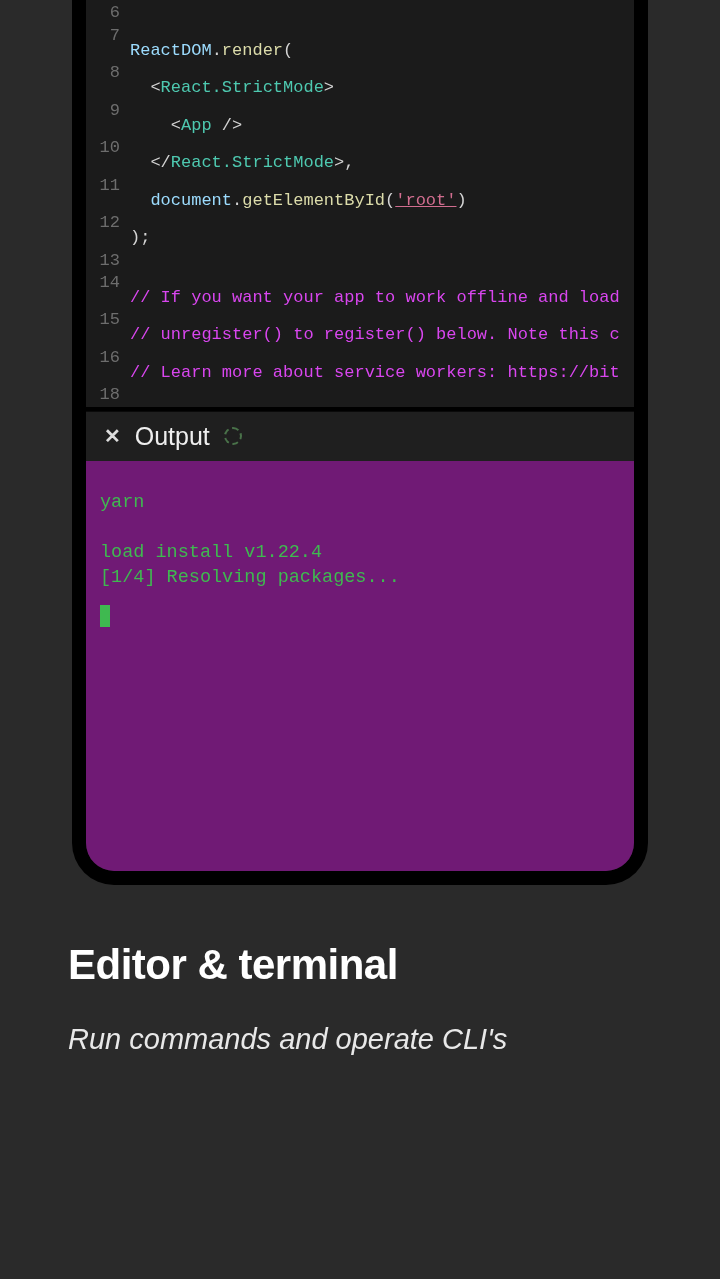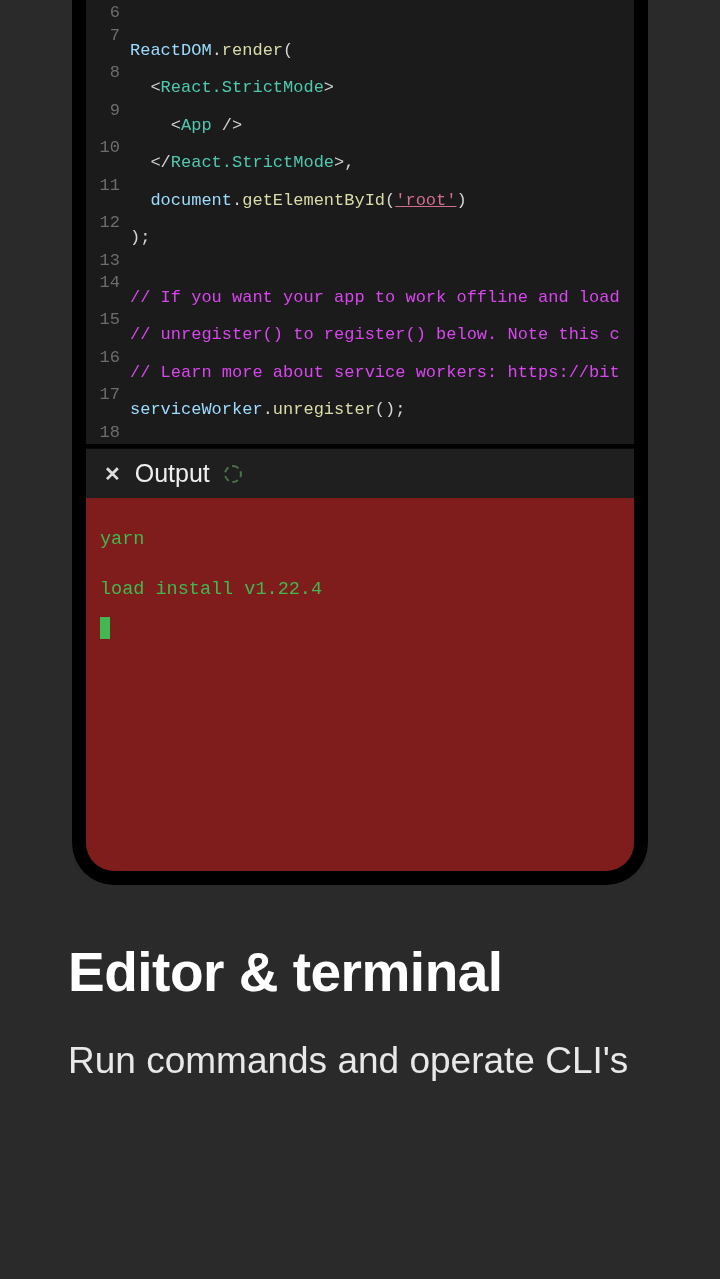--- a/index.html
+++ b/index.html
@@ -82,21 +82,21 @@
   }
   .refresh-icon {
     width: 18px;
     height: 18px;
     border: 2px dashed #6a6;
     border-radius: 50%;
     opacity: 0.6;
   }
   .terminal-body {
     flex: 1;
-    background: #7f1d1d;
+    background: #701a75;
     font-family: "SFMono-Regular", Consolas, "Liberation Mono", Menlo, monospace;
     font-size: 18.5px;
     line-height: 1.35;
     padding: 30px 14px 14px 14px;
     color: #3fb950;
     white-space: pre;
   }
   .term-line { color: #3fb950; }
   .term-cursor {
     display: inline-block;
@@ -107,31 +107,32 @@
     vertical-align: middle;
   }
   .caption {
     position: absolute;
     top: 940px;
     left: 68px;
     right: 60px;
     color: #fff;
   }
   .caption-title {
-    font-size: 55px;
+    font-size: 42px;
     font-weight: 800;
     line-height: 1.18;
     letter-spacing: -0.5px;
     margin-bottom: 28px;
   }
   .caption-sub {
-    font-size: 37px;
+    font-size: 29px;
     font-weight: 400;
     line-height: 1.5;
     color: #e8e8e8;
+    font-style: italic;
   }
 </style>
 </head>
 <body>
 
 <div class="phone-frame">
   <div class="phone-screen">
 
     <div class="code-editor" id="code-editor">
         <div class="code-line"><span class="line-num">5</span><span class="code-text"></span></div>
@@ -139,33 +140,32 @@
         <div class="code-line"><span class="line-num">7</span><span class="code-text"><span class="ident">ReactDOM</span><span class="punct">.</span><span class="fn">render</span><span class="punct">(</span></span></div>
         <div class="code-line"><span class="line-num">8</span><span class="code-text"><span class="punct">  &lt;</span><span class="tag">React.StrictMode</span><span class="punct">&gt;</span></span></div>
         <div class="code-line"><span class="line-num">9</span><span class="code-text"><span class="punct">    &lt;</span><span class="tag">App</span><span class="punct"> /&gt;</span></span></div>
         <div class="code-line"><span class="line-num">10</span><span class="code-text"><span class="punct">  &lt;/</span><span class="tag">React.StrictMode</span><span class="punct">&gt;,</span></span></div>
         <div class="code-line"><span class="line-num">11</span><span class="code-text"><span class="punct">  </span><span class="ident">document</span><span class="punct">.</span><span class="fn">getElementById</span><span class="punct">(</span><span class="root">'root'</span><span class="punct">)</span></span></div>
         <div class="code-line"><span class="line-num">12</span><span class="code-text"><span class="punct">);</span></span></div>
         <div class="code-line"><span class="line-num">13</span><span class="code-text"></span></div>
         <div class="code-line"><span class="line-num">14</span><span class="code-text"><span class="cmt">// If you want your app to work offline and load</span></span></div>
         <div class="code-line"><span class="line-num">15</span><span class="code-text"><span class="cmt">// unregister() to register() below. Note this c</span></span></div>
         <div class="code-line"><span class="line-num">16</span><span class="code-text"><span class="cmt">// Learn more about service workers: https://bit</span></span></div>
-        <div class="code-line"><span class="line-num">17</span><span class="code-text"><span class="ident">serviceWorker</span><span class="punct">.</span><span class="fn">unregister</span><span class="punct">();</span></span></div>
         <div class="code-line"><span class="line-num">18</span><span class="code-text"></span></div>
       </div>
 
     <div class="terminal-divider"></div>
 
     <div class="terminal-header">
       <span class="close-x">✕</span>
       <span class="output-label">Output</span>
       <span class="refresh-icon"></span>
     </div>
 
-    <div class="terminal-body" id="terminal-body"><div class="term-line">yarn</div><div class="term-line">&nbsp;</div><div class="term-line">load install v1.22.4</div><span class="term-cursor"></span></div>
+    <div class="terminal-body" id="terminal-body"><div class="term-line">yarn</div><div class="term-line">&nbsp;</div><div class="term-line">load install v1.22.4</div><div class="term-line">[1/4] Resolving packages...</div><span class="term-cursor"></span></div>
 
   </div>
 </div>
 
 <div class="caption">
   <div class="caption-title">Editor &amp; terminal</div>
   <div class="caption-sub">Run commands and operate CLI's</div>
 </div>
 
 </body></html>

